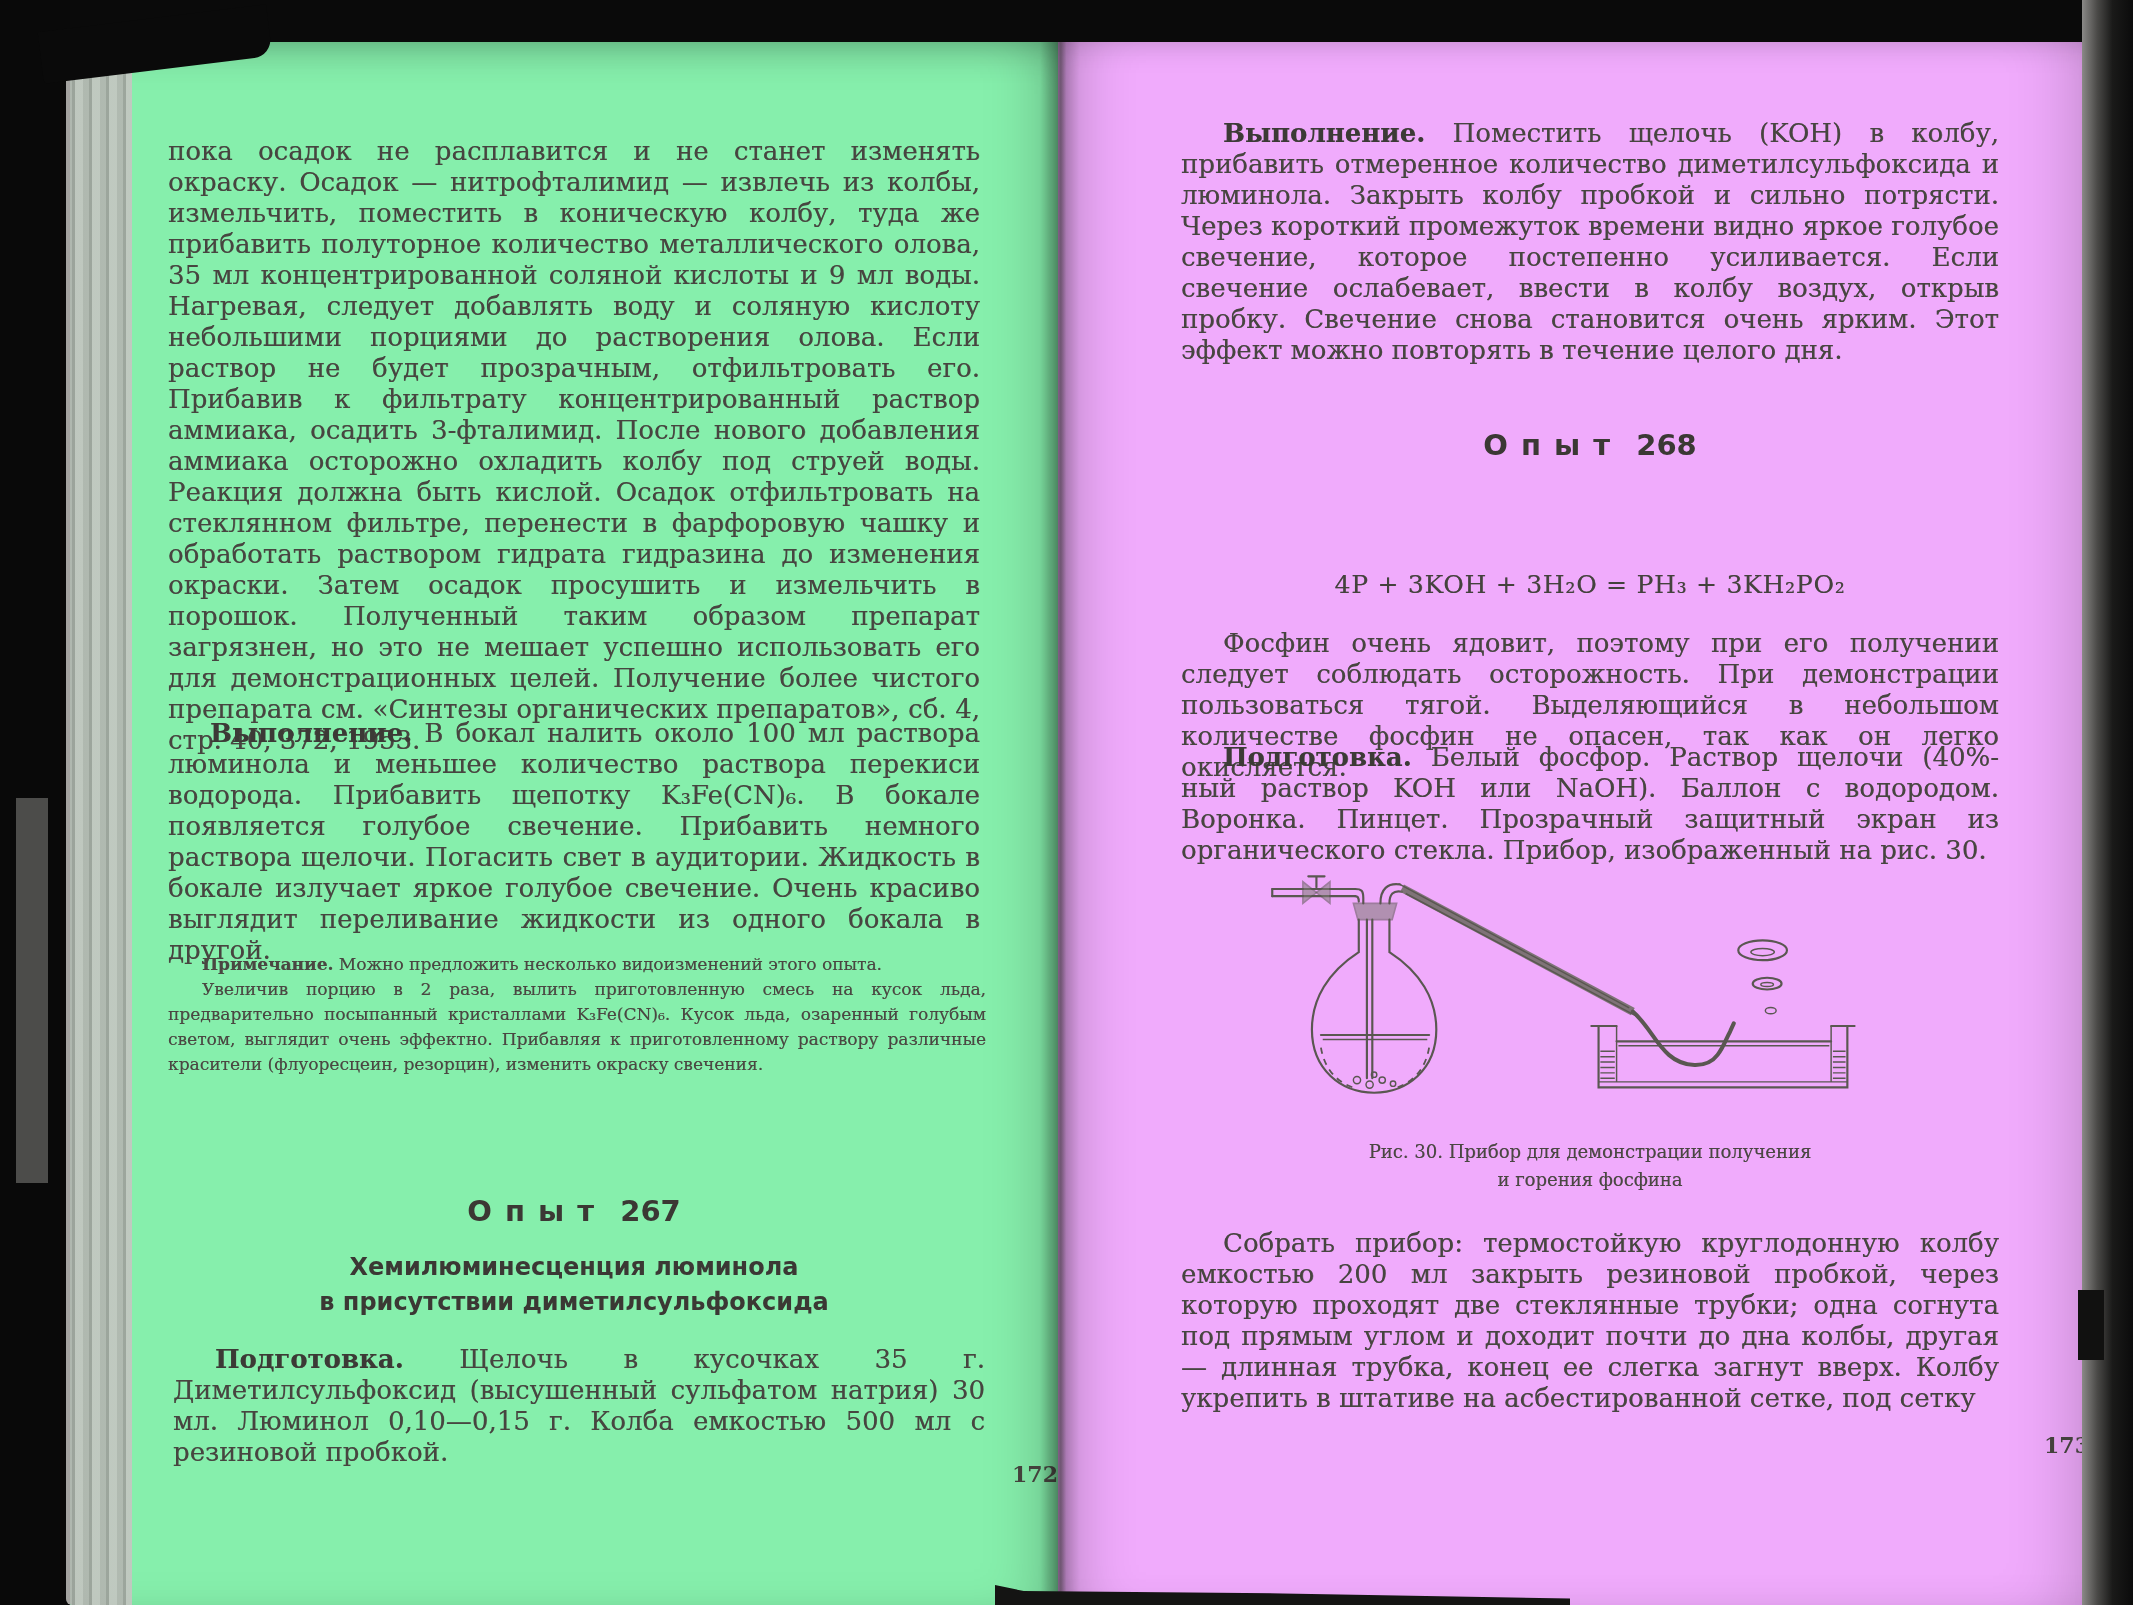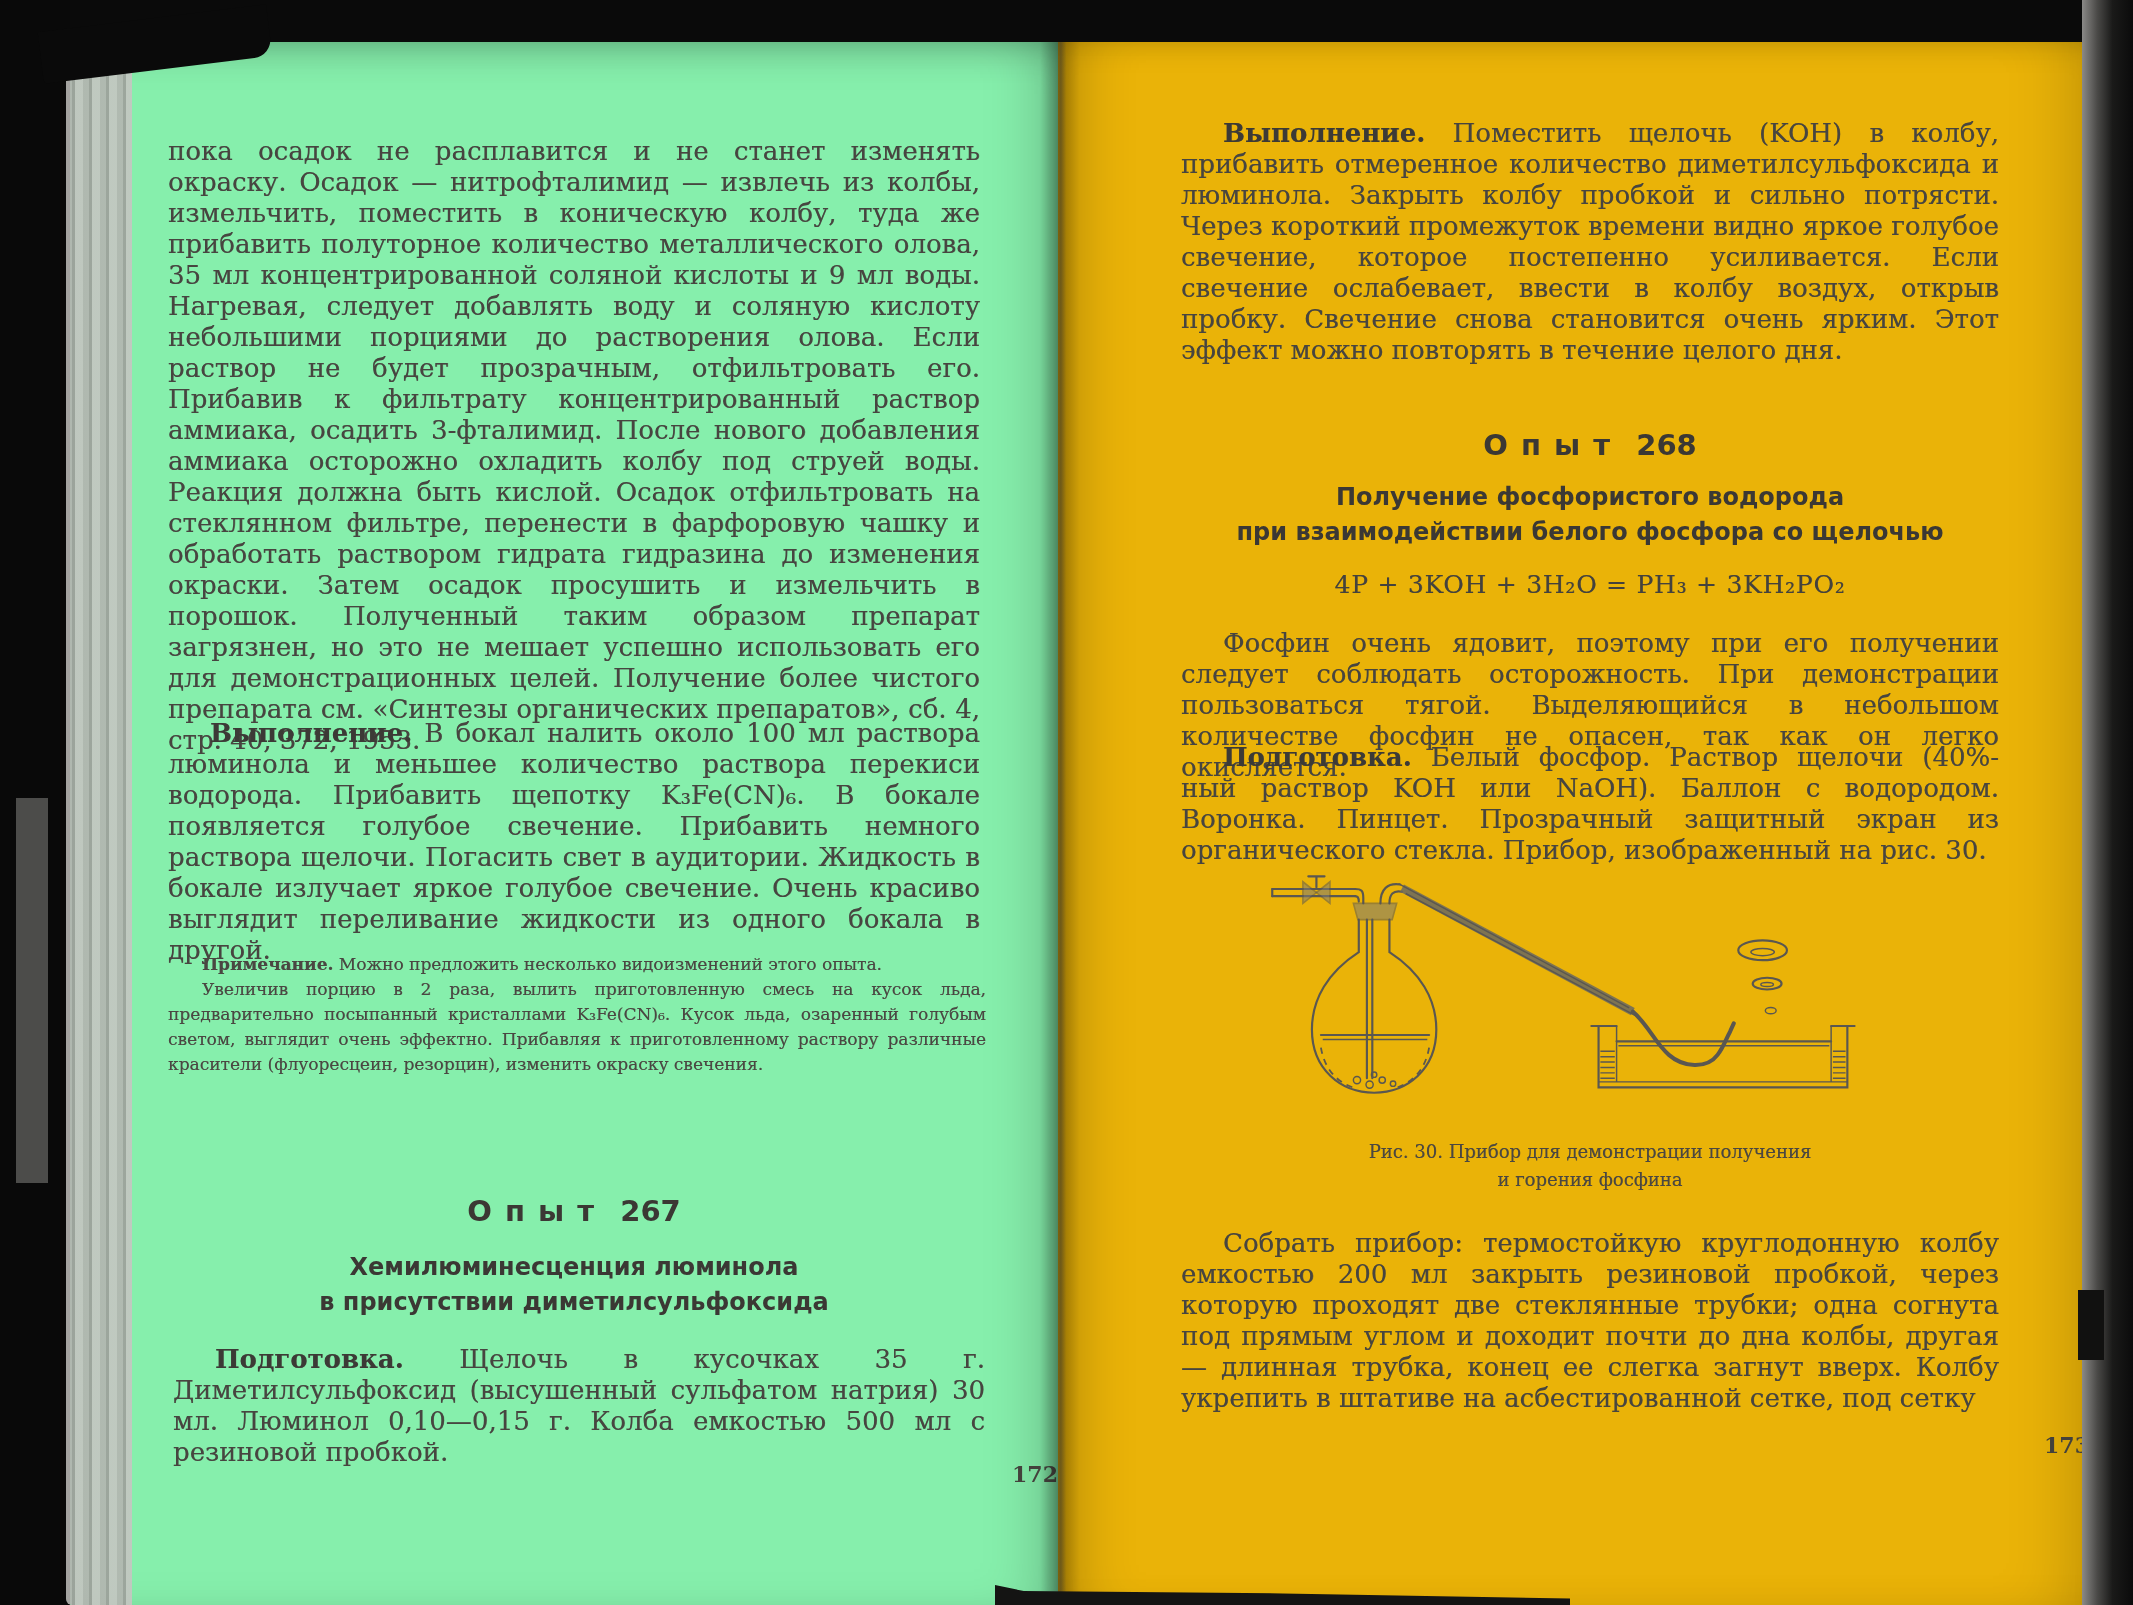--- a/index.html
+++ b/index.html
@@ -4,21 +4,21 @@
 <style>
   html,body{margin:0;padding:0;background:#0a0a0a;}
   .screen{position:relative;width:2133px;height:1605px;overflow:hidden;background:#0a0a0a;
           font-family:"DejaVu Serif","Liberation Serif",serif;}
   .page{position:absolute;overflow:hidden;}
   .page-left{left:68px;top:36px;width:990px;height:1569px;background:#86efac;
              border-radius:14px 0 0 0;
              box-shadow:inset -42px 0 60px -30px rgba(0,0,0,.25),
                         inset 0 34px 45px -30px rgba(0,0,0,.38),
                         inset 30px 0 50px -35px rgba(0,0,0,.22);}
-  .page-right{left:1058px;top:30px;width:1032px;height:1575px;background:#eab308;
+  .page-right{left:1058px;top:30px;width:1032px;height:1575px;background:#f0abfc;
              box-shadow:inset 48px 0 65px -38px rgba(0,0,0,.30),
                         inset 0 28px 40px -28px rgba(0,0,0,.32),
                         inset -55px 0 70px -42px rgba(0,0,0,.20);}
   .blk{position:absolute;}
   .body{font-size:26px;line-height:31px;color:#474540;text-align:justify;margin:0;
         text-shadow:.3px 0 0 rgba(70,66,60,.55);hyphens:auto;}
   .ind{text-indent:42px;}
   .body b{color:#3c3a36;}
   .note{font-size:17px;line-height:25px;color:#4a4742;text-align:justify;
         text-shadow:.3px 0 0 rgba(70,66,60,.5);hyphens:auto;}
@@ -81,24 +81,20 @@
     <p class="body blk ind" style="left:105px;top:1308px;width:812px;"><b>Подготовка.</b> <span>Щелочь в кусочках 35 г. Диметилсульфоксид (высушенный сульфатом натрия) 30 мл. Люминол 0,10—0,15 г. Колба емкостью 500 мл с резиновой пробкой.</span></p>
 
     <div class="pagenum blk" style="left:0;top:1425px;">172</div>
   </div>
 
   <div class="page page-right">
     <p class="body blk ind" style="left:123px;top:88px;width:818px;"><b>Выполнение.</b> <span>Поместить щелочь (KOH) в колбу, прибавить отмеренное количество диметилсульфоксида и люминола. Закрыть колбу пробкой и сильно потрясти. Через короткий промежуток времени видно яркое голубое свечение, которое постепенно усиливается. Если свечение ослабевает, ввести в колбу воздух, открыв пробку. Свечение снова становится очень ярким. Этот эффект можно повторять в течение целого дня.</span></p>
 
     <div class="exp-head blk" style="left:123px;top:398px;width:818px;"><span class="sp">Опыт</span><span class="num">268</span></div>
 
-    <div class="exp-title blk" style="left:103px;top:450px;width:858px;">
-      <div>Получение фосфористого водорода</div>
-      <div>при взаимодействии белого фосфора со щелочью</div>
-    </div>
 
     <div class="formula blk" style="left:123px;top:540px;width:818px;">4P + 3KOH + 3H₂O = PH₃ + 3KH₂PO₂</div>
 
     <p class="body blk ind" style="left:123px;top:598px;width:818px;">Фосфин очень ядовит, поэтому при его получении следует соблюдать осторожность. При демонстрации пользоваться тягой. Выделяющийся в небольшом количестве фосфин не опасен, так как он легко окисляется.</p>
 
     <p class="body blk ind" style="left:123px;top:712px;width:818px;"><b>Подготовка.</b> <span>Белый фосфор. Раствор щелочи (40%-ный раствор KOH или NaOH). Баллон с водородом. Воронка. Пинцет. Прозрачный защитный экран из органического стекла. Прибор, изображенный на рис. 30.</span></p>
 
     <div class="blk" style="left:180px;top:842px;width:640px;height:235px;">
       <svg width="640" height="235" viewBox="0 0 710 255">
 

